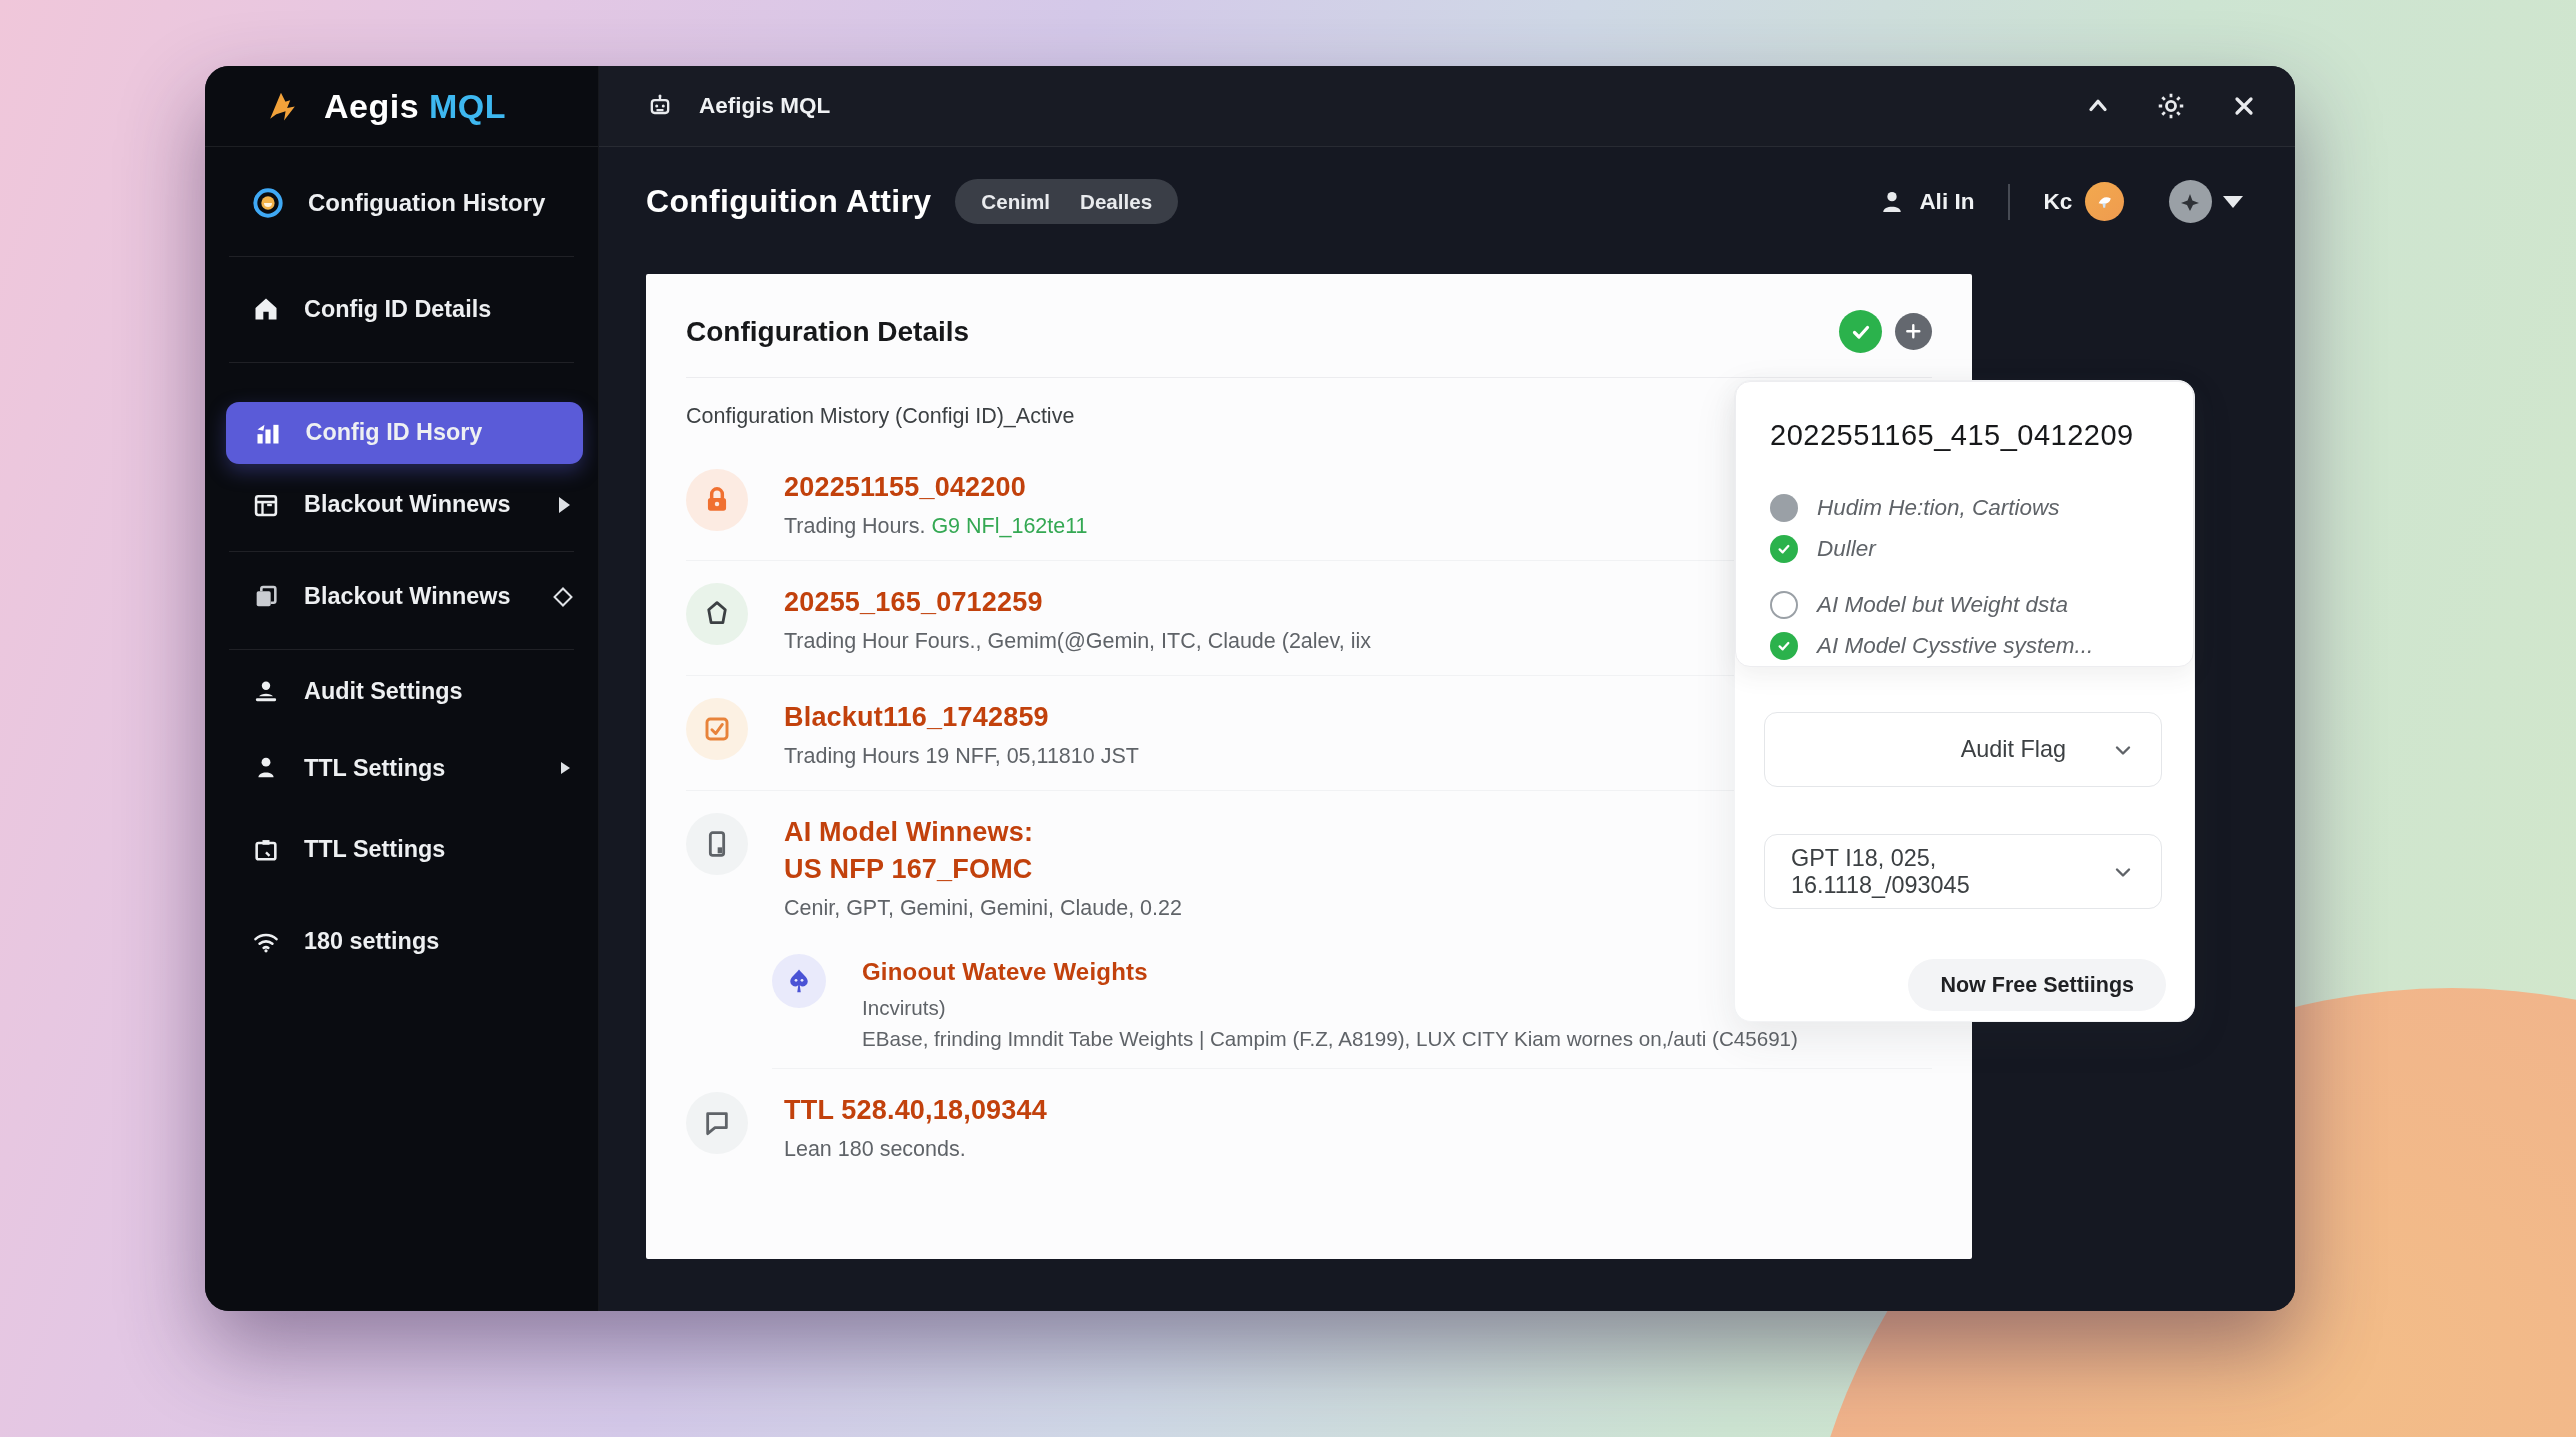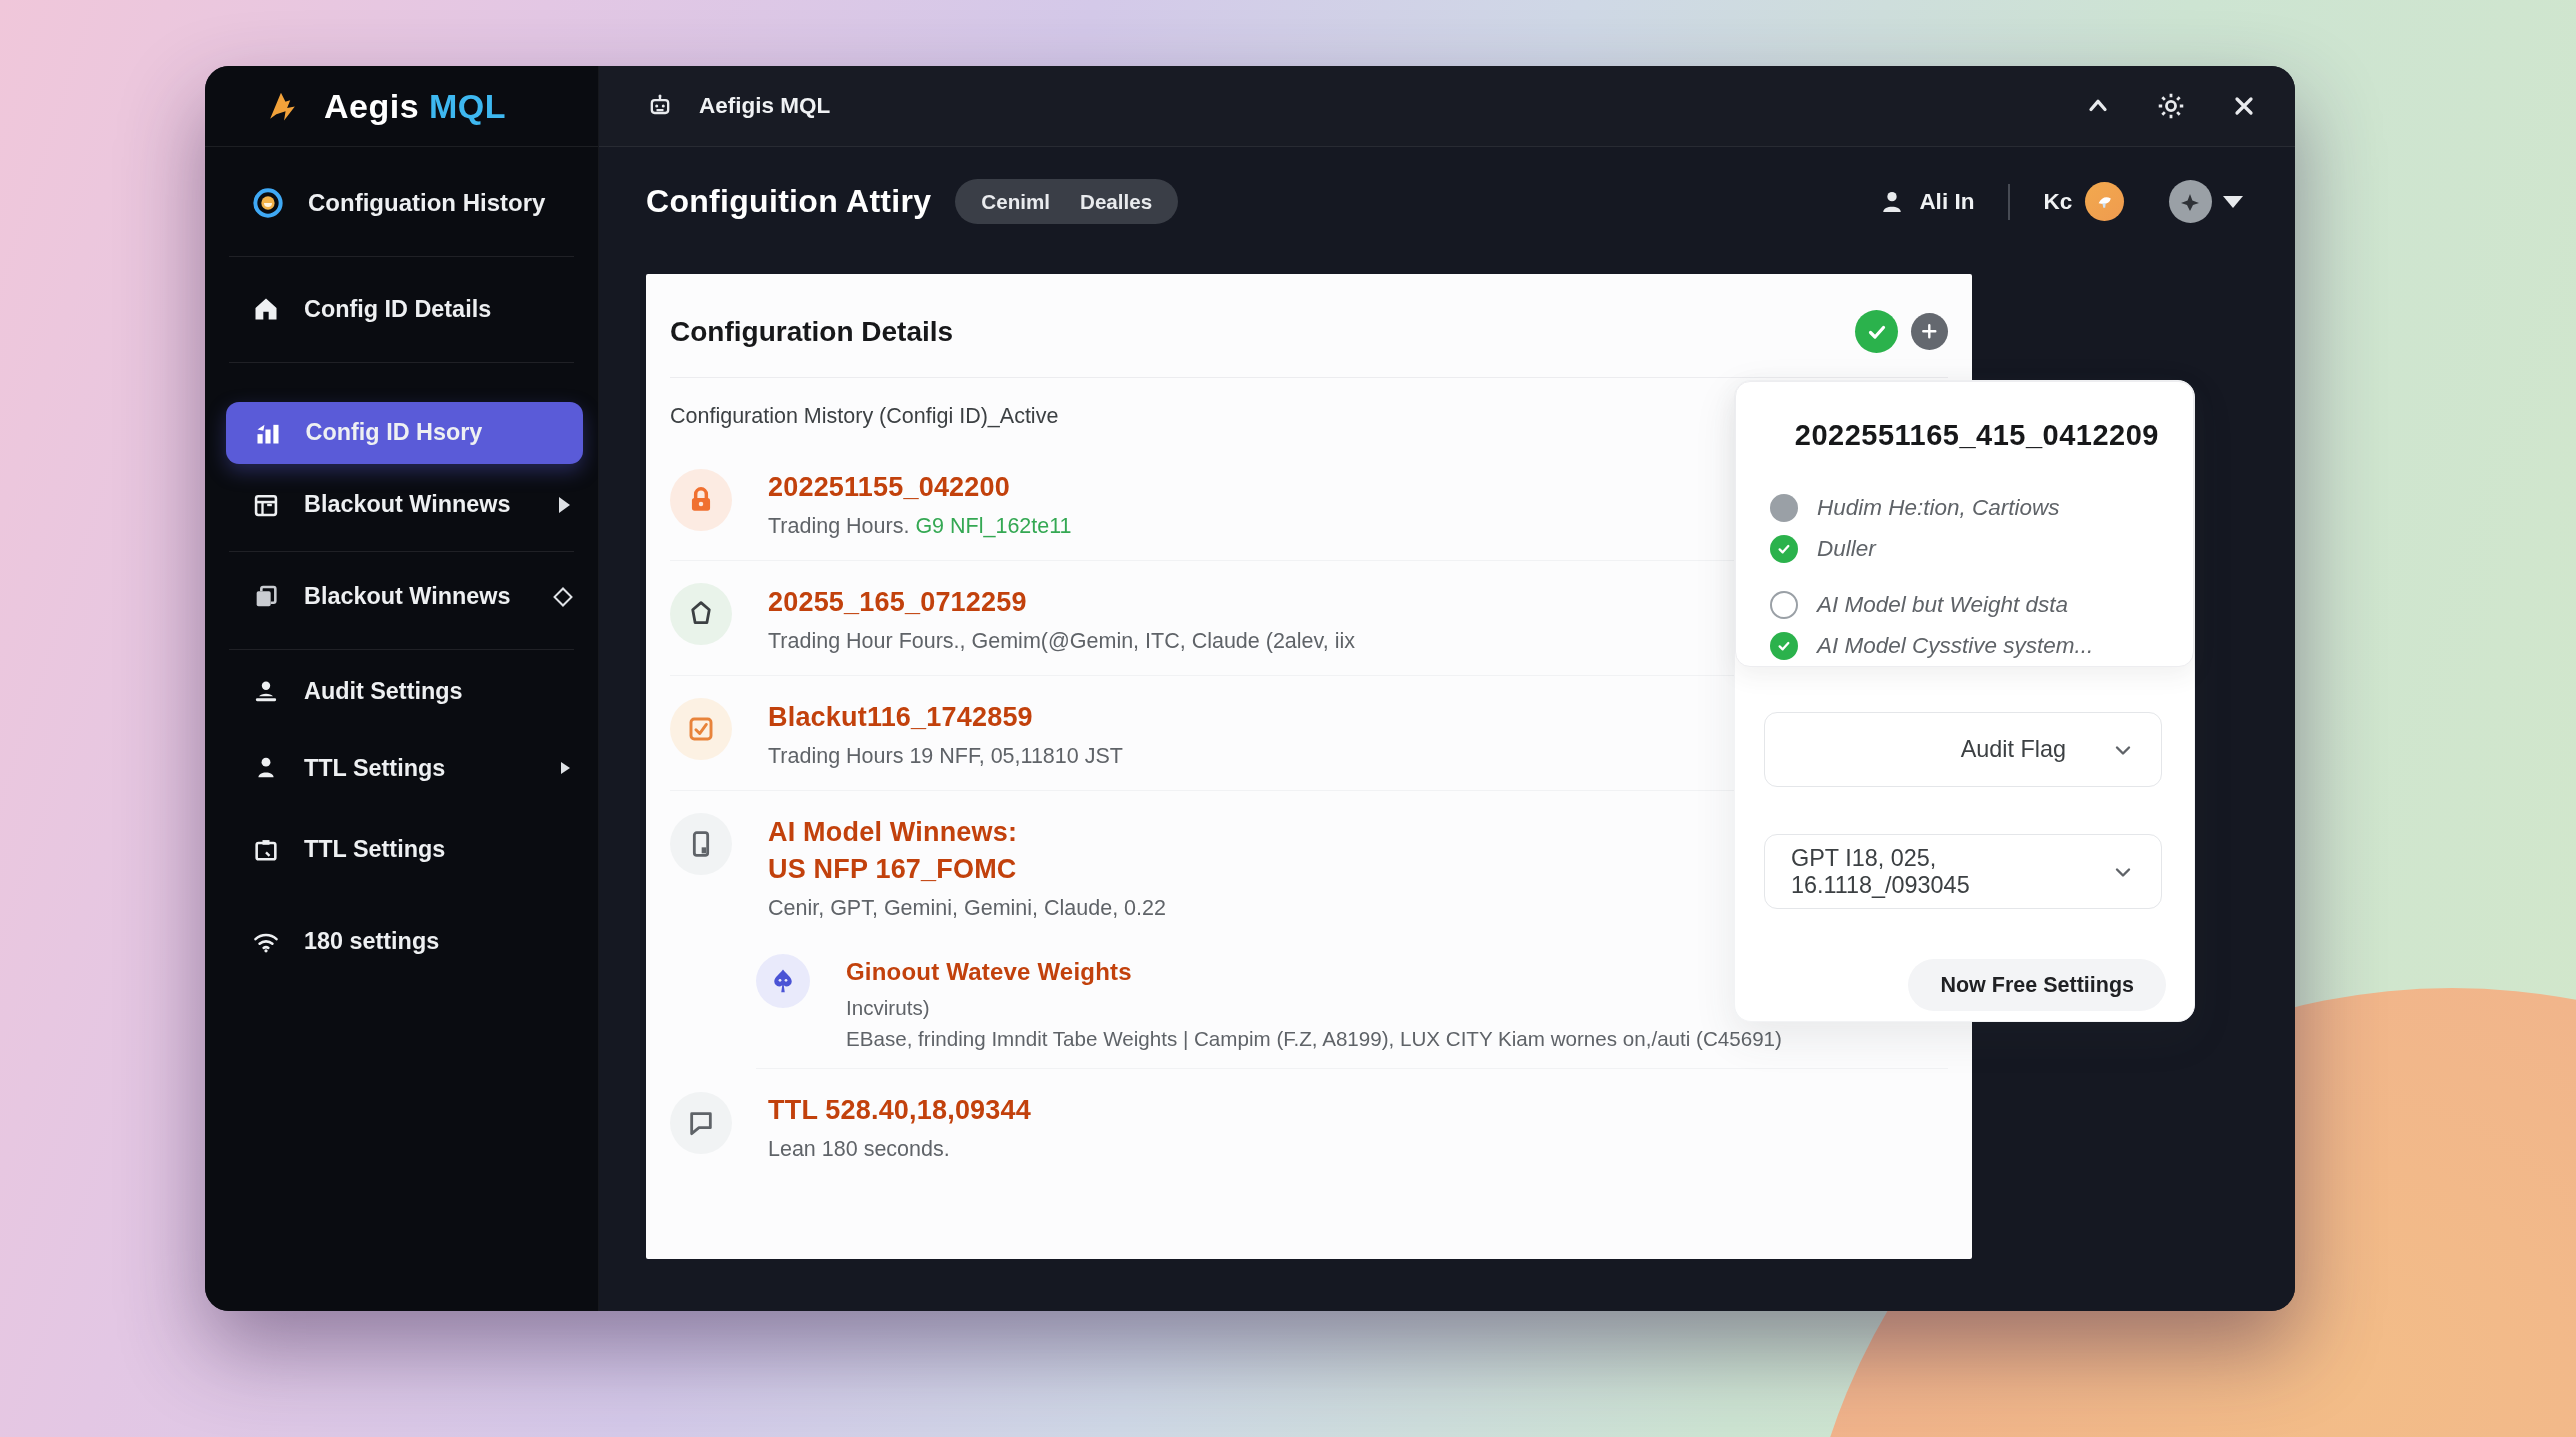--- a/index.html
+++ b/index.html
@@ -47,21 +47,21 @@
   .badge-pill span{ color:#e9ebee; font-size:20.6px; font-weight:bold; }
   .hdr-right{ margin-left:auto; display:flex; align-items:center; gap:20.6px; }
   .hdr-user{ display:flex; align-items:center; gap:13px; color:#f0f2f4; font-size:22.5px; font-weight:bold; cursor:pointer;}
   .hdr-sep{ width:1.9px; height:36px; background:#474b54; margin:0 13px; }
   .mini-avatar{ width:39px;height:39px;border-radius:50%;background:linear-gradient(140deg,#f2a94e,#ef9b4f); display:flex;align-items:center;justify-content:center; }
   .acct{ display:flex; align-items:center; gap:11.2px; margin-left:24px; cursor:pointer; }
   .acct-avatar{ width:43px;height:43px;border-radius:50%;background:#9aa0a6;display:flex;align-items:center;justify-content:center; }
   .caret-down{ width:0;height:0;border-left:10.3px solid transparent;border-right:10.3px solid transparent;border-top:12px solid #e8eaed; }
   .content{ flex:1; position:relative; }
   
-  .card{ position:absolute; left:47px; top:18px; width:1326px; height:985px; background:#fcfcfd; border-radius:2px; padding:36px 24px; }
+  .card{ position:absolute; left:47px; top:18px; width:1326px; height:985px; background:#fcfcfd; border-radius:2px; padding:36px 40px; }
   .card-head{ display:flex; align-items:center; }
   .card-head h2{ font-size:28px; color:#17181a; font-weight:bold; }
   .head-actions{ margin-left:auto; display:flex; align-items:center; gap:13px; }
   .circle-btn{ border-radius:50%; display:flex; align-items:center; justify-content:center; cursor:pointer; }
   .circle-btn.green{ width:43px;height:43px;background:#2bb24c; }
   .circle-btn.gray{ width:37px;height:37px;background:#64686f; }
   .card-div{ border-top:0.9px solid #ececef; margin-top:24px; }
   .card-sub{ margin-top:26px; font-size:21.5px; color:#3c4043; }
   .list{ margin-top:17px; }
   .row{ display:flex; gap:36px; padding:22.5px 0 20.6px 0; cursor:pointer; }
@@ -74,21 +74,21 @@
   .row h3.l2{ margin-top:5.6px; }
   .row .sub{ margin-top:11.2px; font-size:21.5px; color:#5f6368; }
   .row .sub .green{ color:#34a853; }
   .row .sub2{ margin-top:7.5px; font-size:20.6px; color:#5f6368; }
   .row.indent{ margin-left:86px; padding:13px 0 17px 0; }
   .row.indent h3{ font-size:24px; }
   .row.indent .sub{ margin-top:9.4px; font-size:20.6px; }
   
   .panel{ position:absolute; left:1088px; top:106px; width:461px; height:642px; background:#ffffff; border-radius:17px; border:0.9px solid #f2f3f5; box-shadow:0 15px 41px rgba(60,64,67,.10); }
   .panel-card{ position:absolute; left:0; right:0; top:0; height:286px; background:#fff; border:0.9px solid #ededf0; border-radius:15px; box-shadow:0 7.5px 24px rgba(60,64,67,.08); padding:37px 34px; }
-  .panel-card h4{ font-size:29px; color:#17181a; font-weight:bold; text-align:right; letter-spacing:0.5px; }
+  .panel-card h4{ font-size:29px; color:#17181a; font-weight:normal; text-align:left; letter-spacing:0.5px; }
   .statuses{ margin-top:42px;font-style:italic; }
   .st-row{ display:flex; align-items:center; gap:19px; margin-top:13px; cursor:pointer; }
   .st-row.gap{ margin-top:28px; }
   .st-row .st-lbl{ font-size:22.5px; color:#5f6368; white-space:nowrap; }
   .dot{ flex:none; width:28px; height:28px; border-radius:50%; display:flex; align-items:center; justify-content:center; }
   .dot.neutral{ background:#9aa0a6; }
   .dot.checked{ background:#2bb24c; }
   .dot.empty{ background:#fff; border:2.3px solid #9aa0a6; }
   .select{ position:absolute; left:29px; right:32px; height:75px; background:#fff; border:1.9px solid #e4e6e9; border-radius:13px; display:flex; align-items:center; padding:0 26px; font-size:23.4px; color:#3c4043; cursor:pointer; }
   .select.audit{ top:331px; justify-content:flex-end; gap:45px; }

